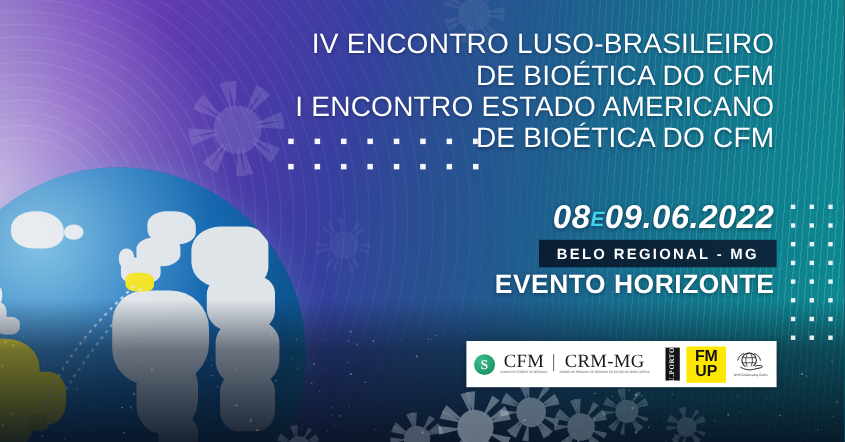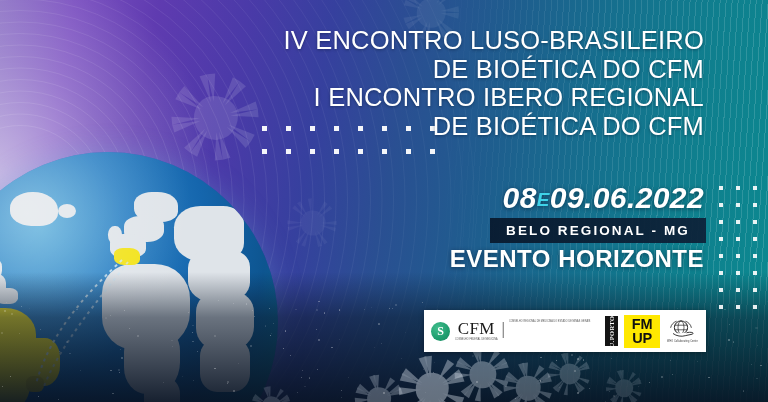--- a/index.html
+++ b/index.html
@@ -609,21 +609,21 @@
       <s style="left: 17px; top: 102px; width: 4px; height: 4px; opacity: 0.9;"></s>
       <s style="left: 34px; top: 102px; width: 4px; height: 4px; opacity: 0.9;"></s>
       <s style="left: 0px; top: 119px; width: 4px; height: 4px; opacity: 0.9;"></s>
       <s style="left: 17px; top: 119px; width: 4px; height: 4px; opacity: 0.9;"></s>
       <s style="left: 34px; top: 119px; width: 4px; height: 4px; opacity: 0.9;"></s>
     </div>
 
   <div class="titleblock">
     <span class="tline">IV ENCONTRO LUSO-BRASILEIRO</span>
     <span class="tline">DE BIOÉTICA DO CFM</span>
-    <span class="tline">I ENCONTRO IBERO REGIONAL</span>
+    <span class="tline">I ENCONTRO ESTADO AMERICANO</span>
     <span class="tline">DE BIOÉTICA DO CFM</span>
   </div>
 
 
   <div class="dateline">
     <span>08</span><span class="conj" style="color:#3fd2e8;">E</span><span>09.06.2022</span>
   </div>
 
   <div class="cityband">
     <span>BELO REGIONAL - MG</span>
@@ -634,20 +634,21 @@
   <div class="logobar">
     <div class="cfm-group">
       <div class="cfm-seal">S</div>
       <div class="cfm-txt">
         <div class="cfm-unit">
           <div class="cfm-name">CFM</div>
           <div class="cfm-sub">CONSELHO FEDERAL DE MEDICINA</div>
         </div>
         <div class="cfm-div">|</div>
         <div class="cfm-unit">
+          <div class="cfm-name">CRM-MG</div>
           <div class="cfm-sub">CONSELHO REGIONAL DE MEDICINA DO ESTADO DE MINAS GERAIS</div>
         </div>
       </div>
     </div>
 
     <div class="uporto">
       <span>U.PORTO</span>
     </div>
 
     <div class="fmup">

